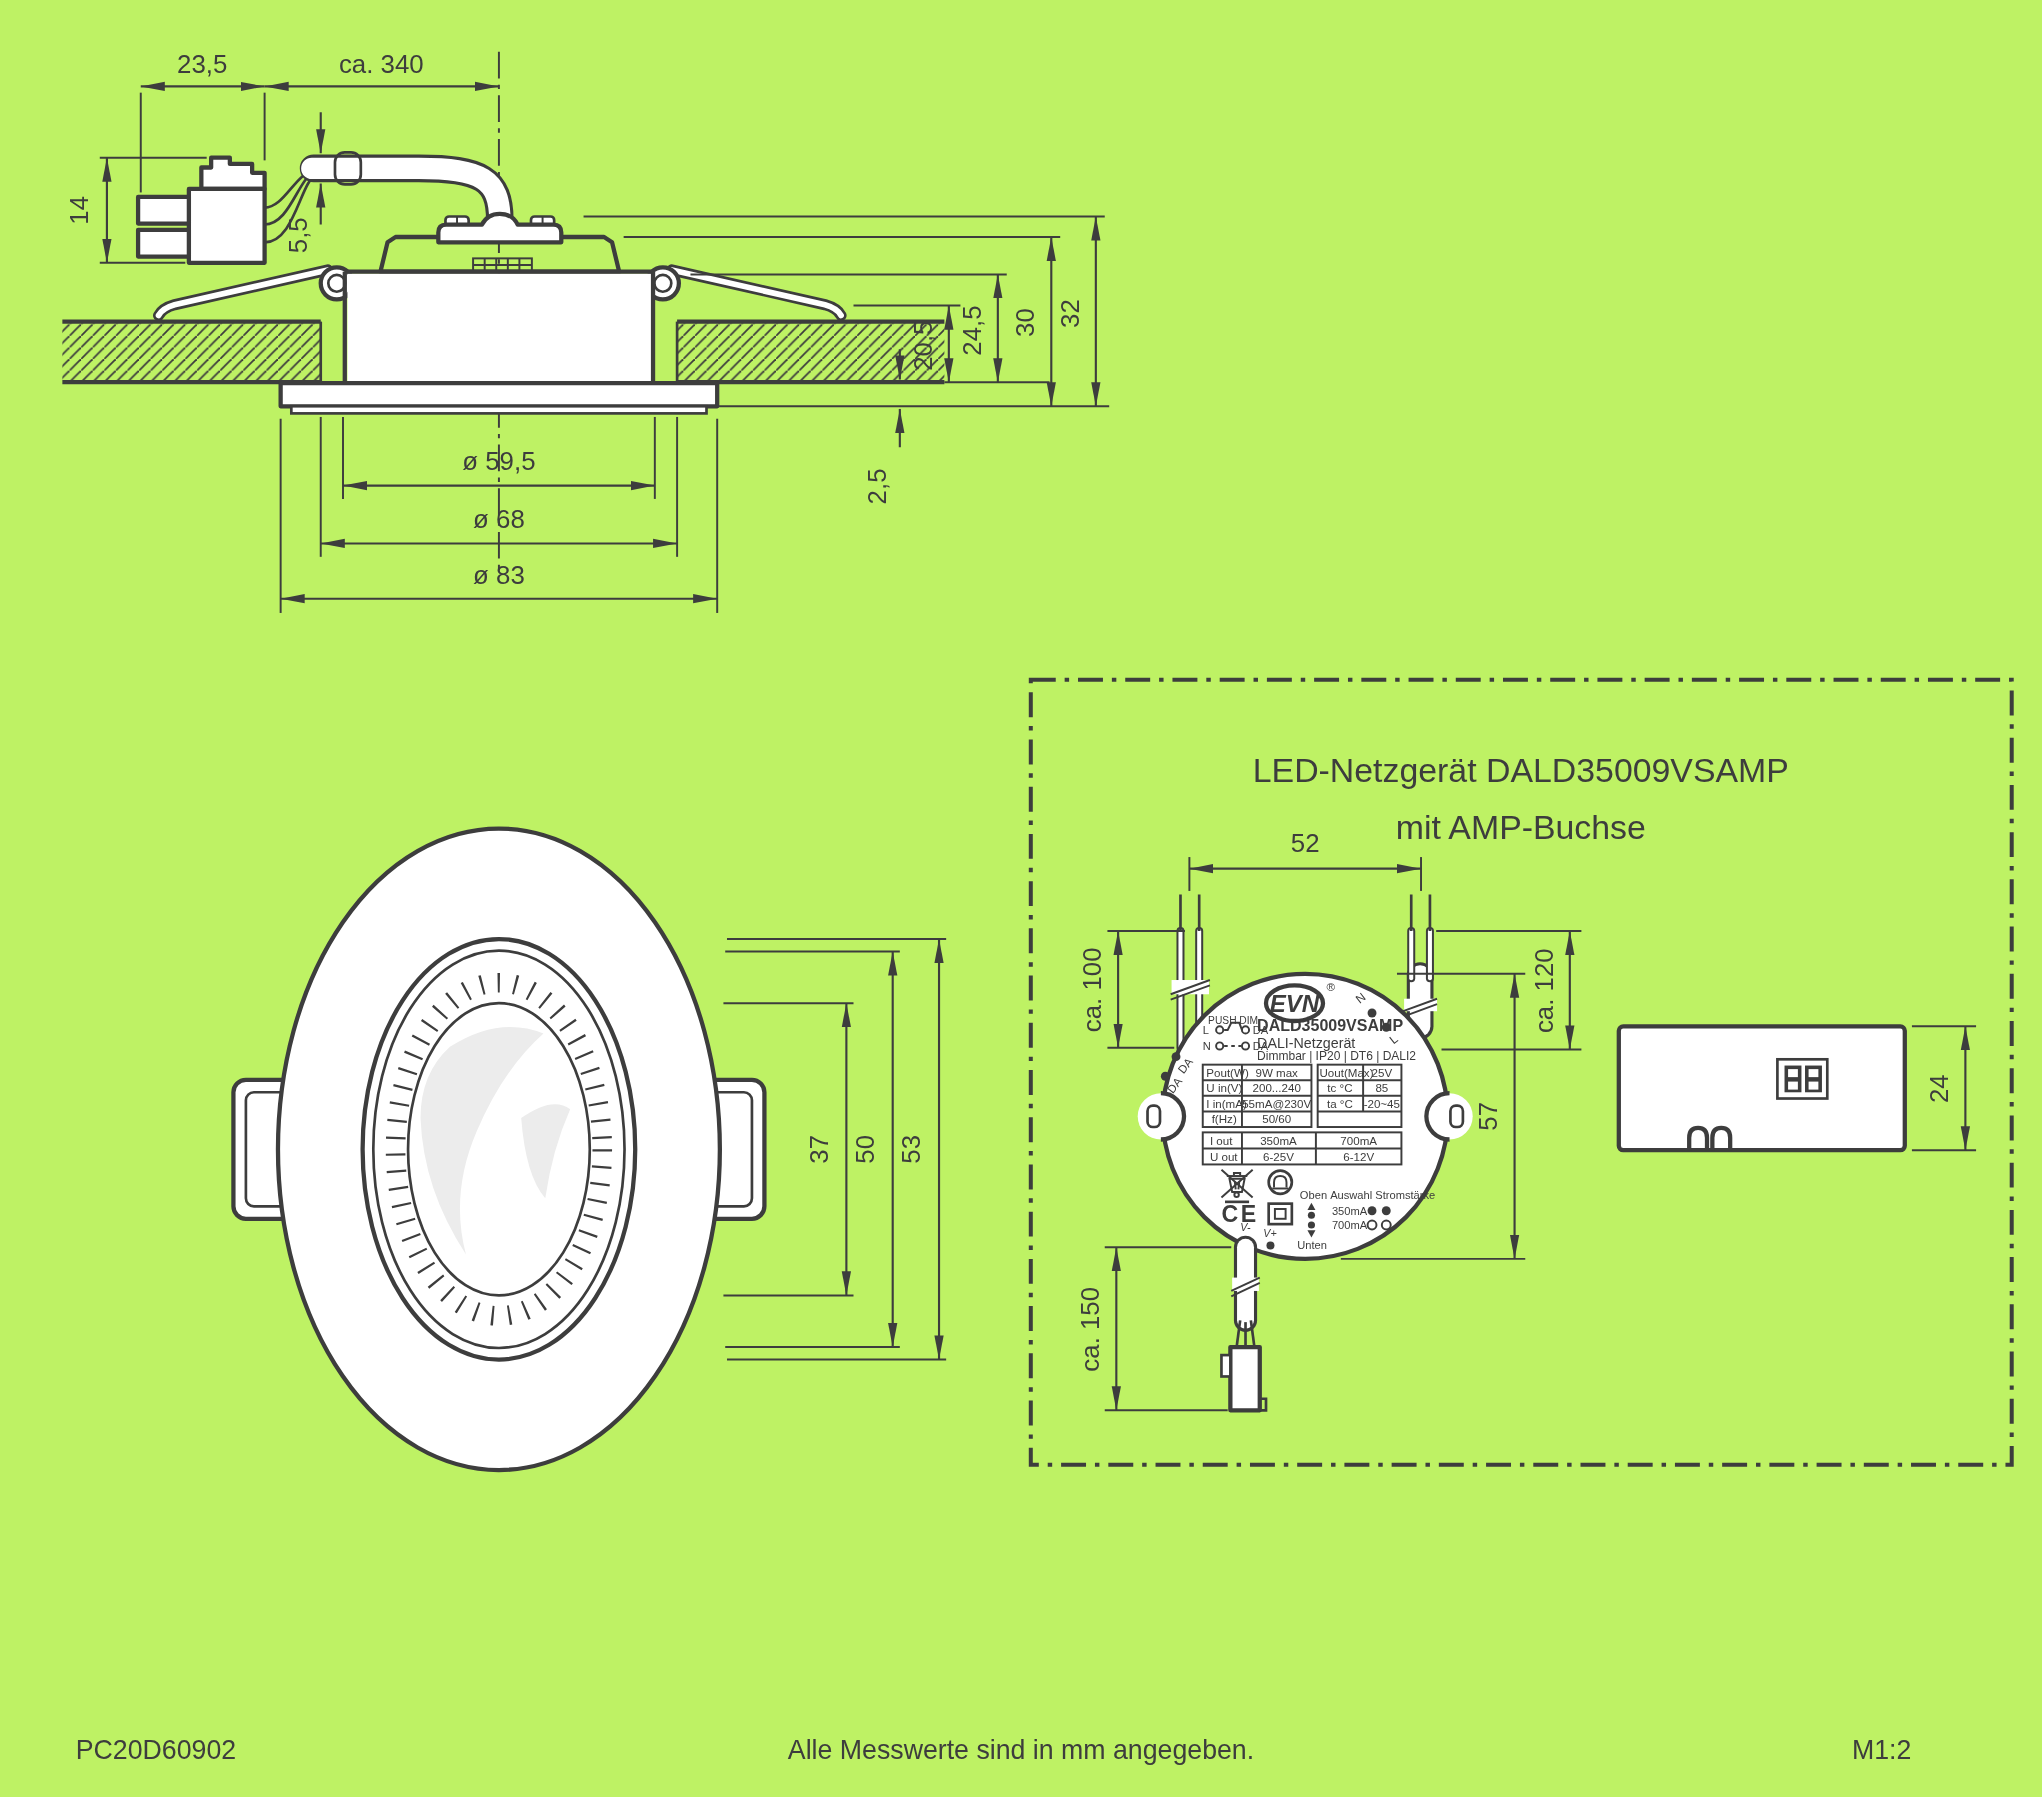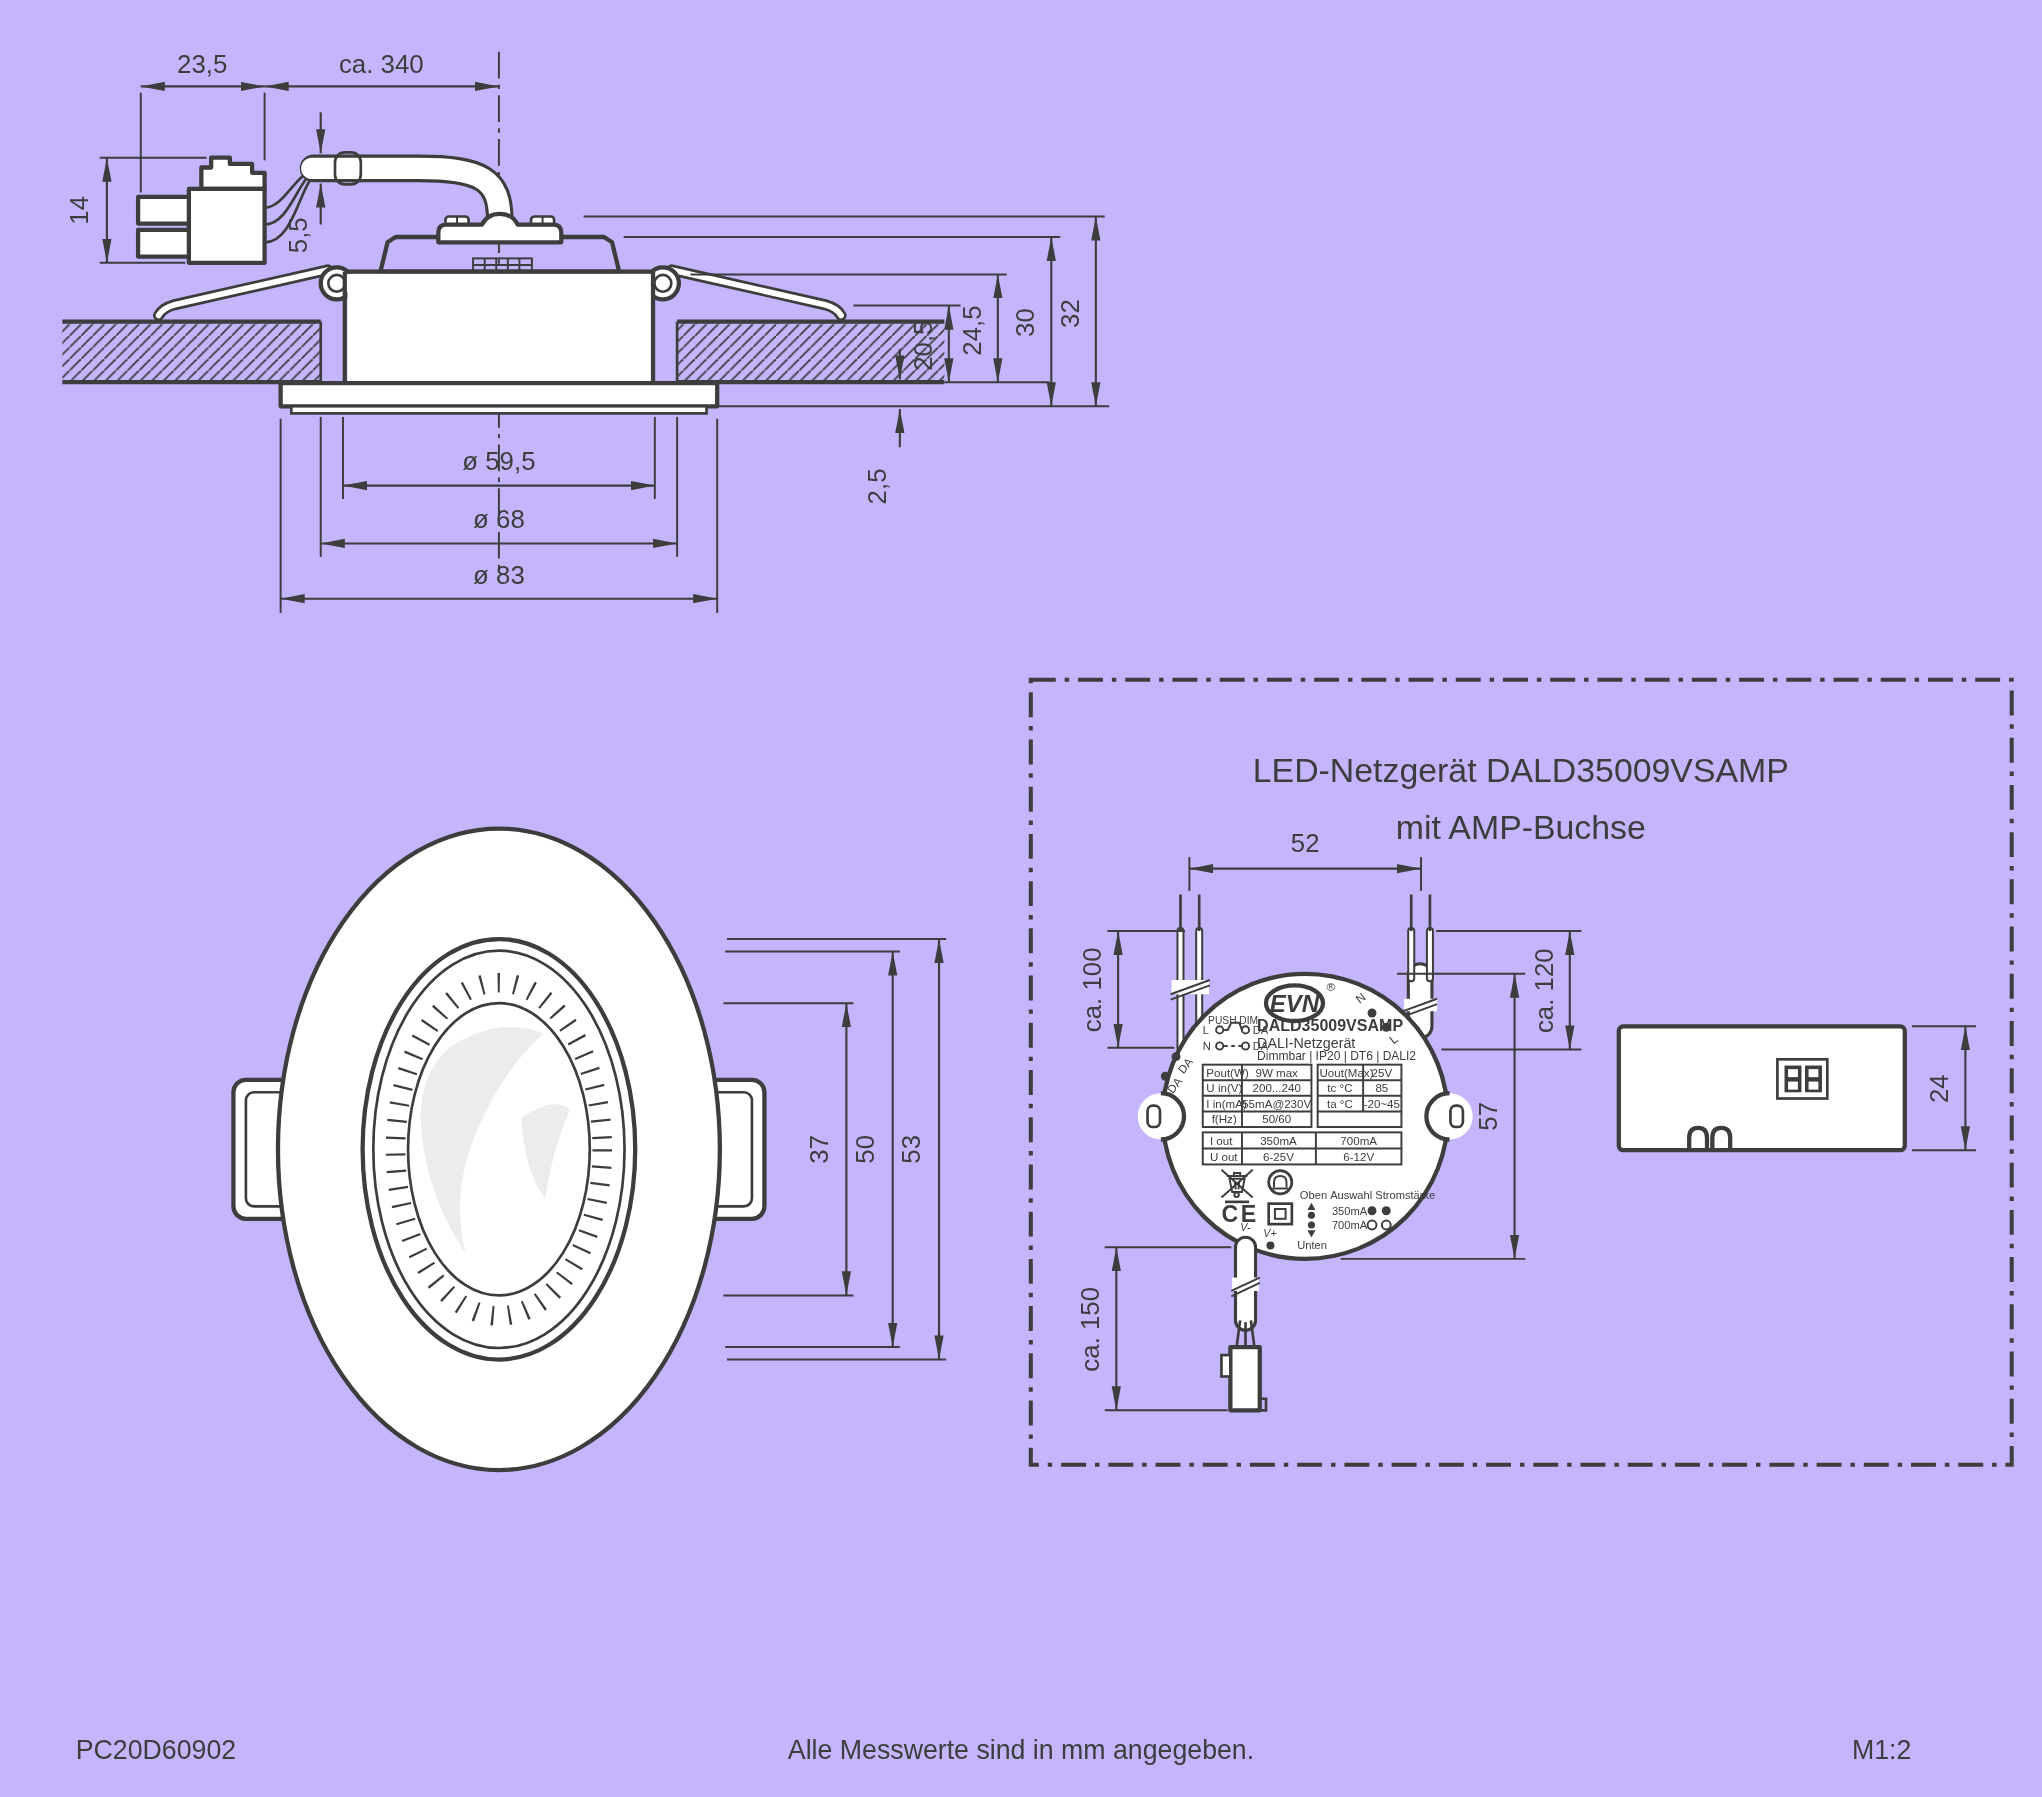--- a/index.html
+++ b/index.html
@@ -1,16 +1,16 @@
 <!DOCTYPE html>
 <html style="font-size:14.3px"><head>
 <meta charset="utf-8">
 <style>
   html,body{margin:0;padding:0;background:#fff;}
-  .page{width:2042px;height:1797px;background:#c4b5fd;}
+  .page{width:2042px;height:1797px;background:#bef264;}
   svg{display:block;}
   text{fill:#3d3d3d;font-family:"Liberation Sans",sans-serif;}
   .t29{font-size:29px;}
   .t38{font-size:38px;}
   .t30{font-size:30px;}
   .t17b{font-size:18px;font-weight:bold;}
   .t16{font-size:16px;}
   .t14{font-size:13.5px;}
   .t13{font-size:13px;}
   .t12{font-size:12.5px;}

